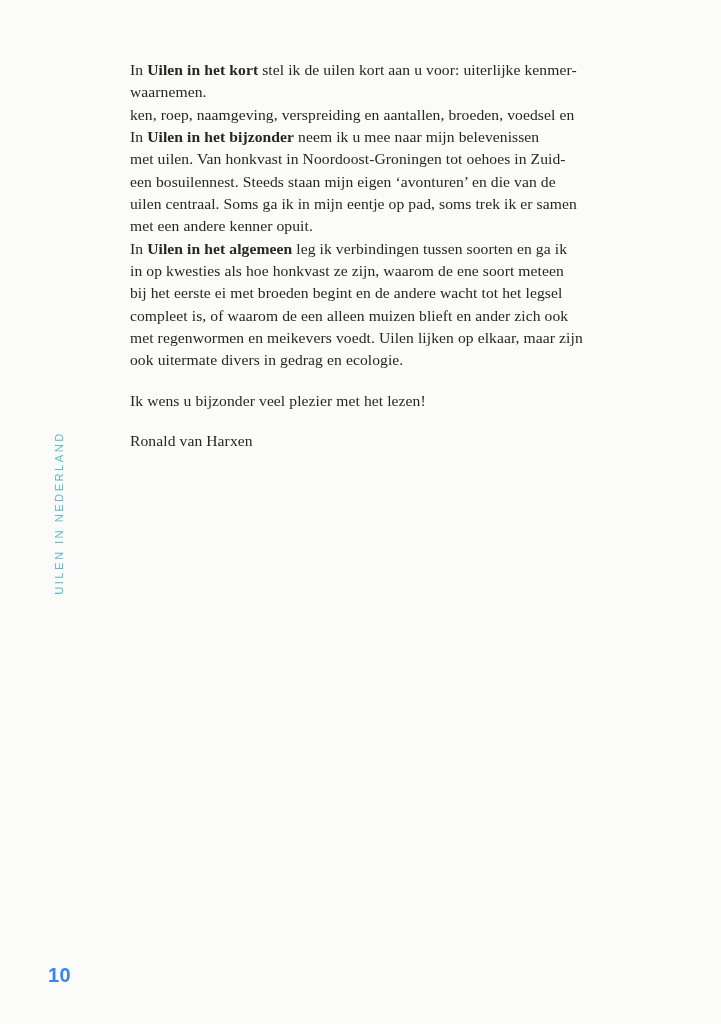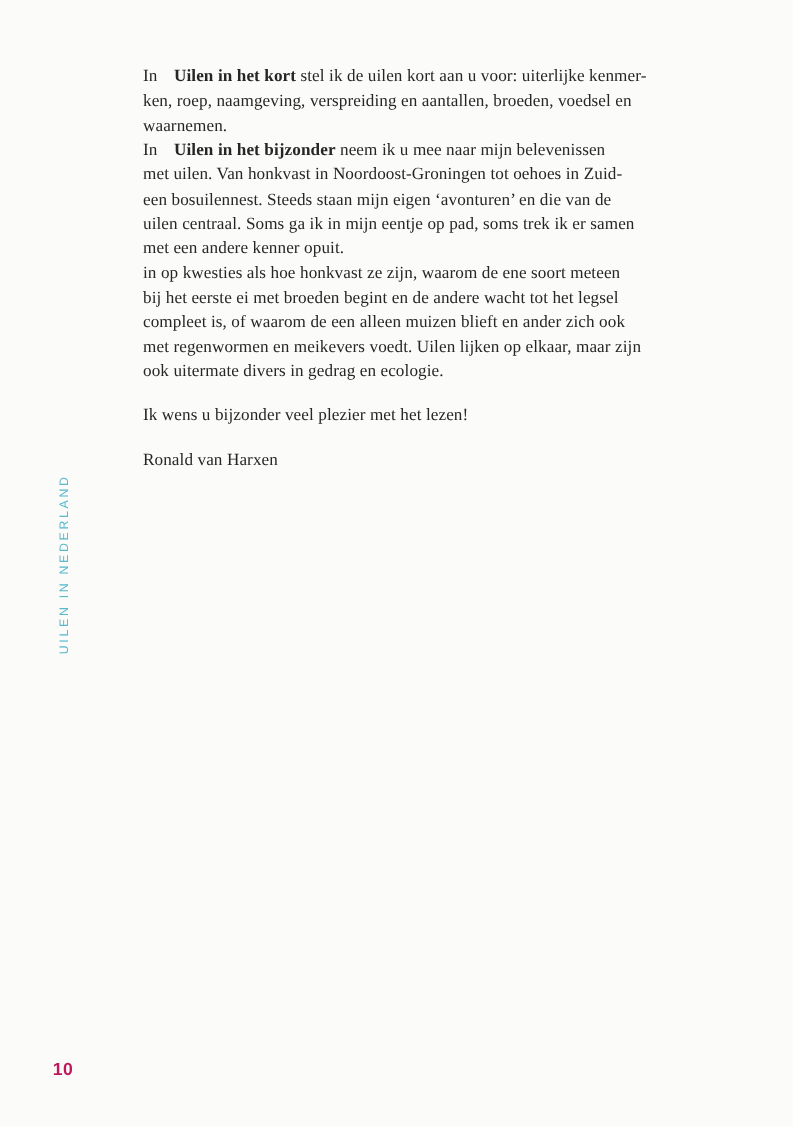--- a/index.html
+++ b/index.html
@@ -42,24 +42,24 @@
     letter-spacing: 2.45px;
     color: #58b9cb;
     text-transform: uppercase;
   }
 
   .folio {
     position: absolute;
     left: 48px;
     top: 964px;
     font-family: "Liberation Sans", sans-serif;
-    font-size: 16px;
+    font-size: 20px;
     font-weight: 700;
     letter-spacing: 0.4px;
-    color: #be185d;
+    color: #3b82f6;
   }
 
   
   .text-column {
     position: absolute;
     left: 130px;
     top: 59px;
     width: 472px;
   }
   .para {
@@ -73,52 +73,52 @@
   }
   .para + .para {
     margin-top: 0;
   }
   .para.gap {
     margin-top: 18px;
   }
   .para b,
   .para strong {
     font-weight: 700;
-    margin-left: 11px;
   }
   .line {
     display: block;
     white-space: pre;
   }
 </style>
 </head>
 <body>
 
 <div class="page">
 
   <div class="side-rail">
     <div class="running-head">UILEN IN NEDERLAND</div>
   </div>
 
   <div class="folio">10</div>
 
   <div class="text-column">
       <p class="para">
         <span class="line">In <b>Uilen in het kort</b> stel ik de uilen kort aan u voor: uiterlijke kenmer-</span>
+        <span class="line">waarnemen.</span>
         <span class="line">ken, roep, naamgeving, verspreiding en aantallen, broeden, voedsel en</span>
-        <span class="line">waarnemen.</span>
       </p>
       <p class="para">
         <span class="line">In <b>Uilen in het bijzonder</b> neem ik u mee naar mijn belevenissen</span>
         <span class="line">met uilen. Van honkvast in Noordoost-Groningen tot oehoes in Zuid-</span>
         <span class="line">een bosuilennest. Steeds staan mijn eigen ‘avonturen’ en die van de</span>
         <span class="line">uilen centraal. Soms ga ik in mijn eentje op pad, soms trek ik er samen</span>
         <span class="line">met een andere kenner opuit.</span>
       </p>
       <p class="para">
+        <span class="line">In <b>Uilen in het algemeen</b> leg ik verbindingen tussen soorten en ga ik</span>
         <span class="line">in op kwesties als hoe honkvast ze zijn, waarom de ene soort meteen</span>
         <span class="line">bij het eerste ei met broeden begint en de andere wacht tot het legsel</span>
         <span class="line">compleet is, of waarom de een alleen muizen blieft en ander zich ook</span>
         <span class="line">met regenwormen en meikevers voedt. Uilen lijken op elkaar, maar zijn</span>
         <span class="line">ook uitermate divers in gedrag en ecologie.</span>
       </p>
       <p class="para gap">
         <span class="line">Ik wens u bijzonder veel plezier met het lezen!</span>
       </p>
       <p class="para gap">

